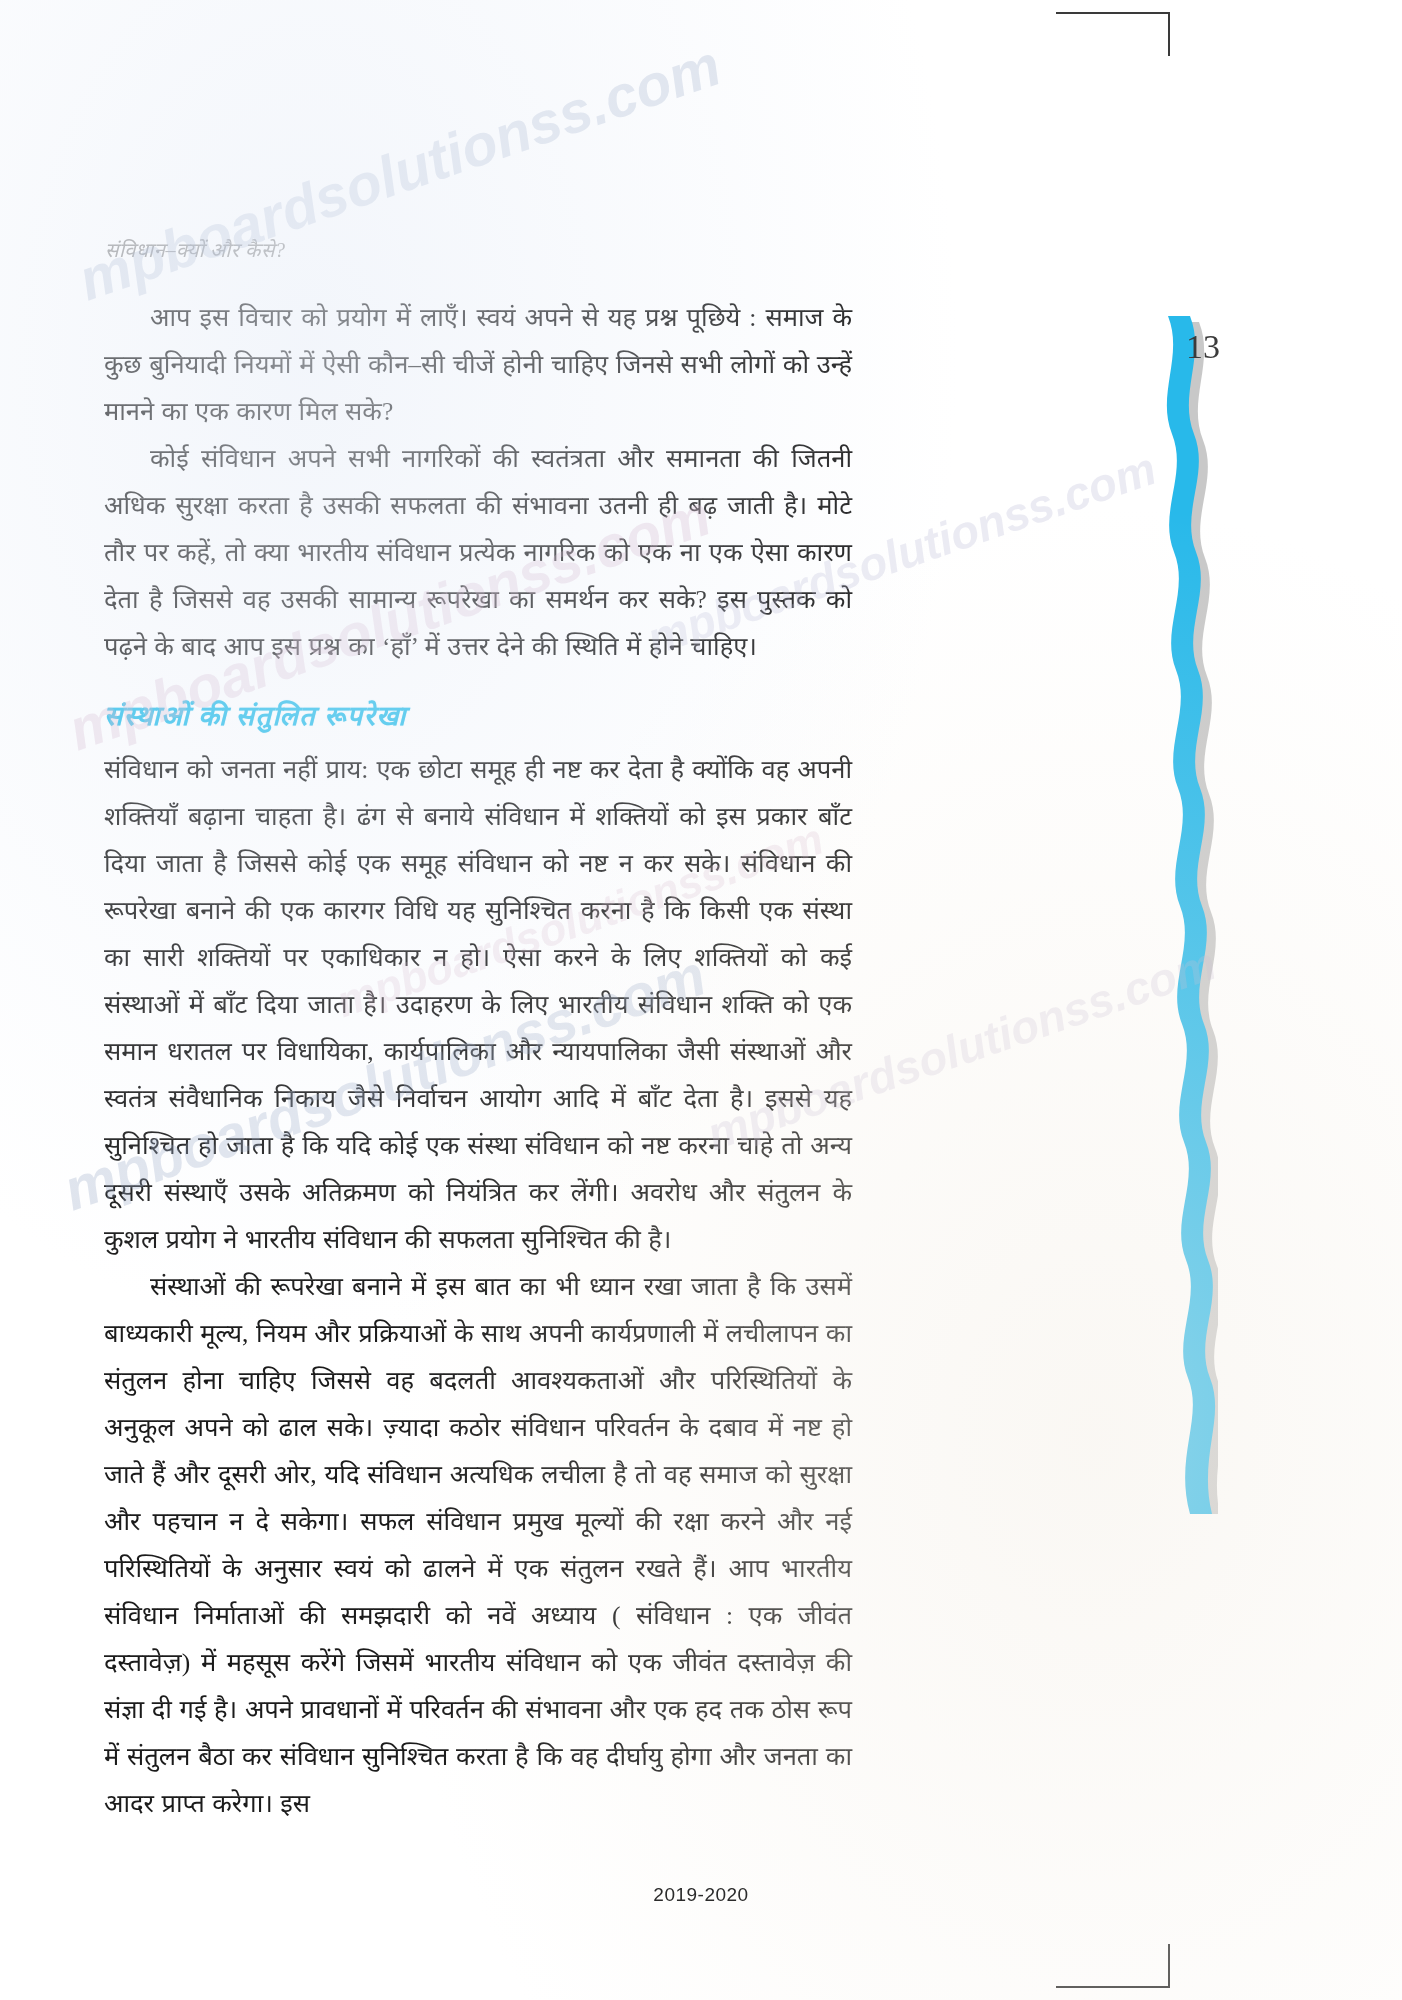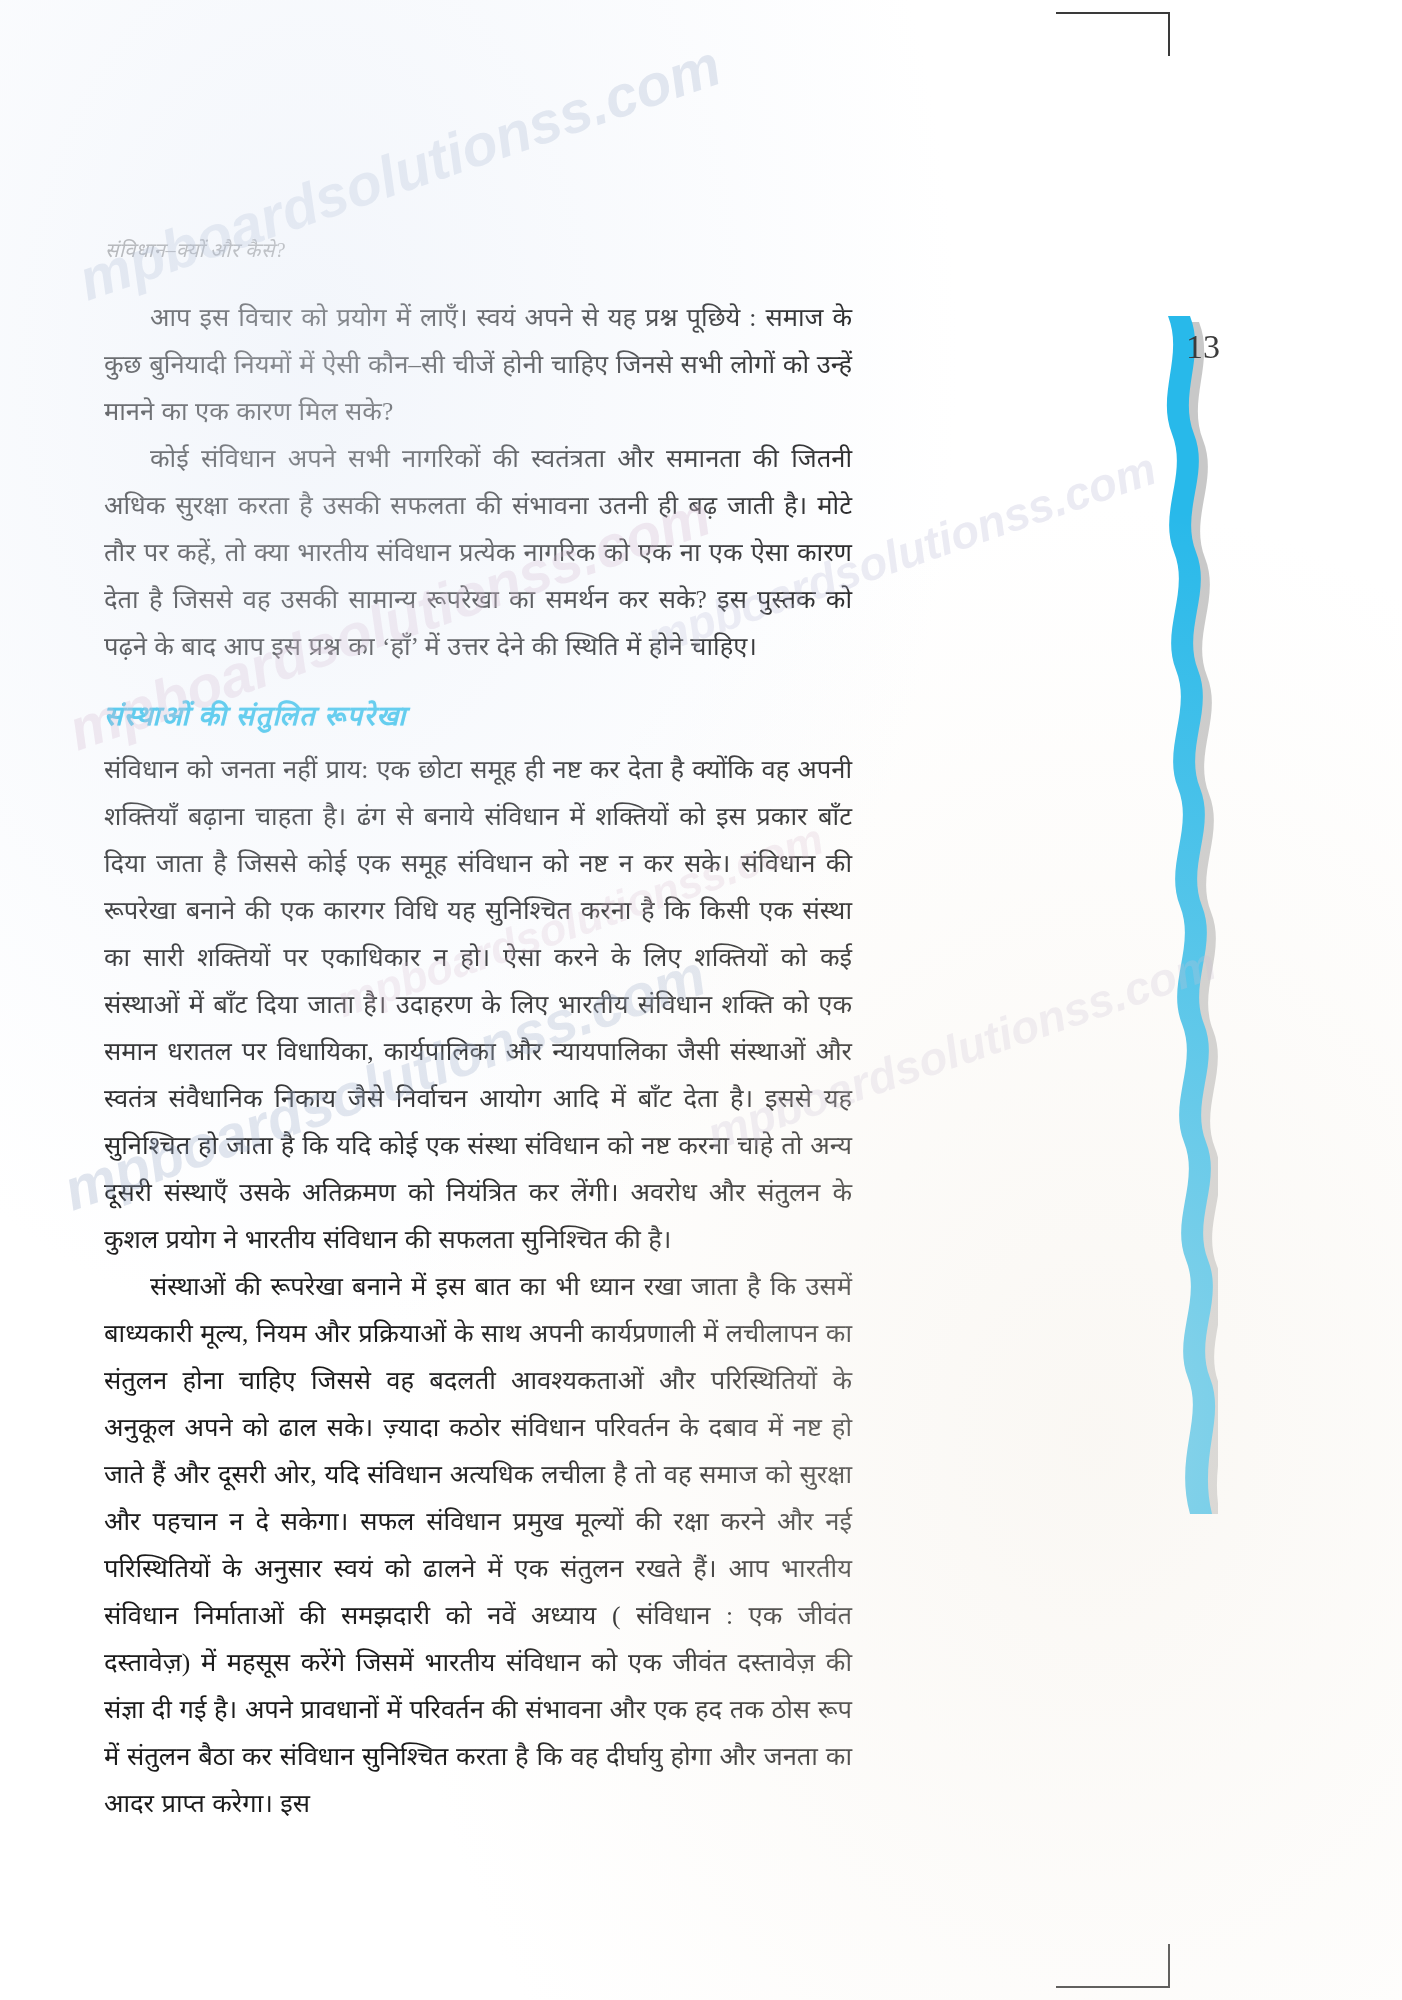--- a/index.html
+++ b/index.html
@@ -184,14 +184,15 @@
 
   <div class="wm wm-1">mpboardsolutionss.com</div>
   <div class="wm wm-2">mpboardsolutionss.com</div>
   <div class="wm wm-3">mpboardsolutionss.com</div>
   <div class="wm wm-4">mpboardsolutionss.com</div>
   <div class="wm wm-5">mpboardsolutionss.com</div>
   <div class="wm wm-6">mpboardsolutionss.com</div>
 
   <div class="scan-tint"></div>
 
+  <div class="footer">2019-2020</div>
 
 </div>
 
 </body></html>

